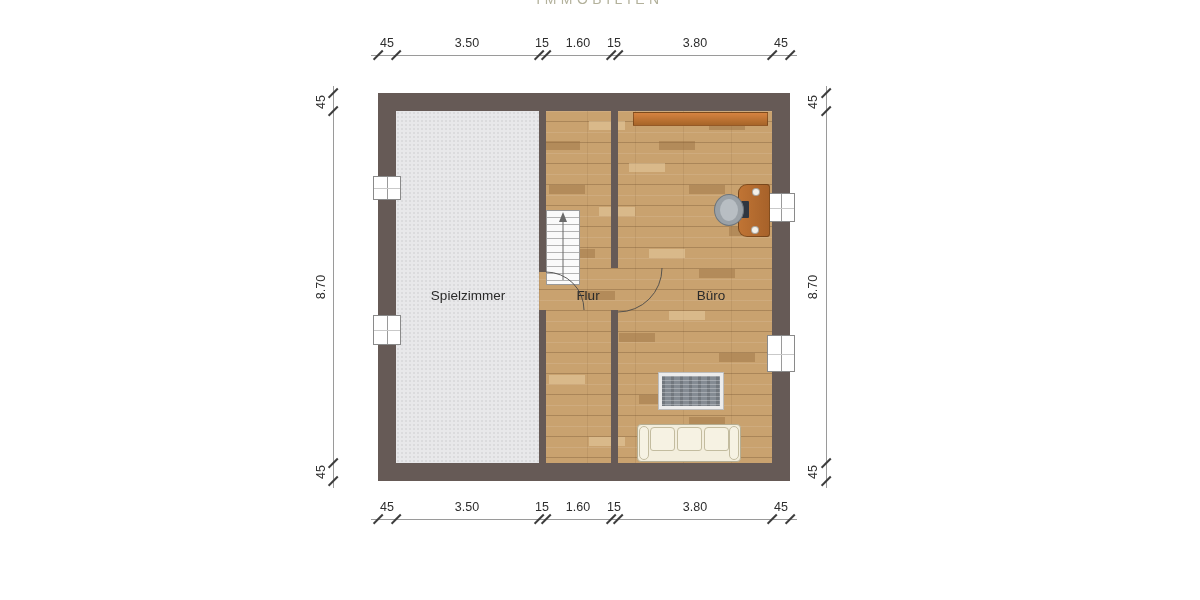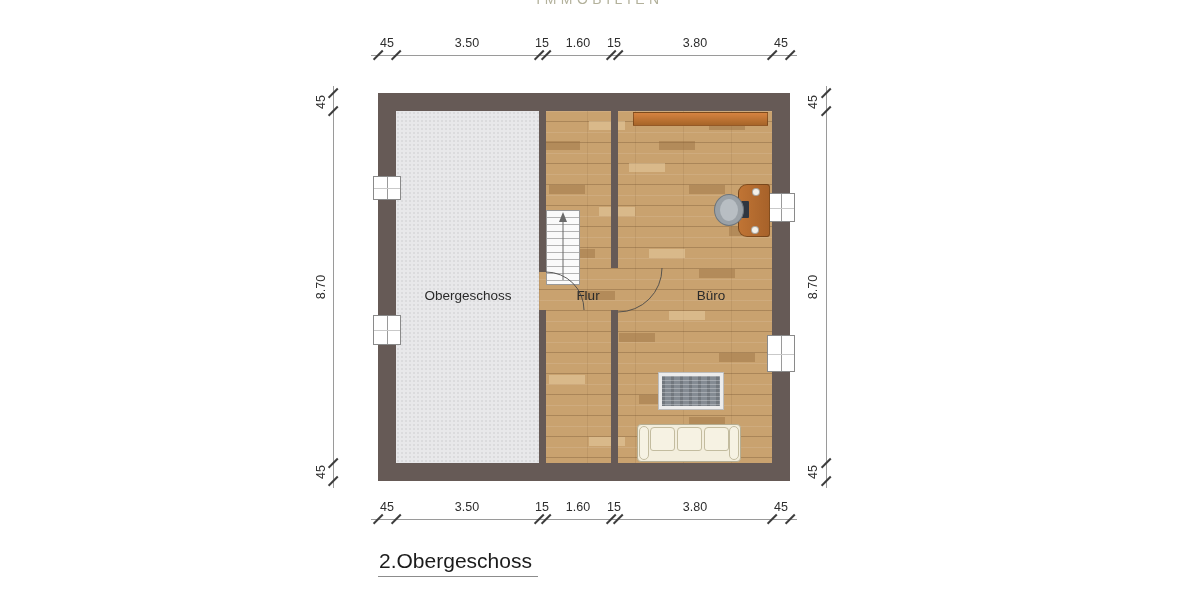--- a/index.html
+++ b/index.html
@@ -167,33 +167,32 @@
         <div class="pile"></div>
       </div>
     <div class="sofa">
       <div class="arm" style="left:1px;"></div>
       <div class="arm" style="right:1px;"></div>
       <div class="cushion" style="left:12px;"></div>
       <div class="cushion" style="left:39px;"></div>
       <div class="cushion" style="left:66px;"></div>
     </div>
 
-    <div class="room-label" style="left:90px;top:202px;">Obergeschoss</div>
+    <div class="room-label" style="left:90px;top:202px;">Spielzimmer</div>
     <div class="room-label" style="left:210px;top:202px;">Flur</div>
     <div class="room-label" style="left:333px;top:202px;">Büro</div>
   </div>
 
   <svg class="overlay" viewBox="0 0 1200 600">
     <path d="M 546 272 A 38 38 0 0 1 584 310" fill="none" stroke="#4a4a4a" stroke-width="0.9"></path>
     <path d="M 662 268 A 44 44 0 0 1 618 312" fill="none" stroke="#4a4a4a" stroke-width="0.9"></path>
     <line x1="563" y1="280" x2="563" y2="221" stroke="#6a6a6a" stroke-width="1"></line>
     <polygon points="563,212 559,222 567,222" fill="#6a6a6a"></polygon>
   </svg>
 
-  <div class="title">2.Obergeschoss</div>
 <div class="tick" style="left: 378px; top: 55px;"></div>
     <div class="tick" style="left: 378px; top: 519px;"></div>
     <div class="tick" style="left: 396px; top: 55px;"></div>
     <div class="tick" style="left: 396px; top: 519px;"></div>
     <div class="tick" style="left: 539px; top: 55px;"></div>
     <div class="tick" style="left: 539px; top: 519px;"></div>
     <div class="tick" style="left: 546px; top: 55px;"></div>
     <div class="tick" style="left: 546px; top: 519px;"></div>
     <div class="tick" style="left: 611px; top: 55px;"></div>
     <div class="tick" style="left: 611px; top: 519px;"></div>

